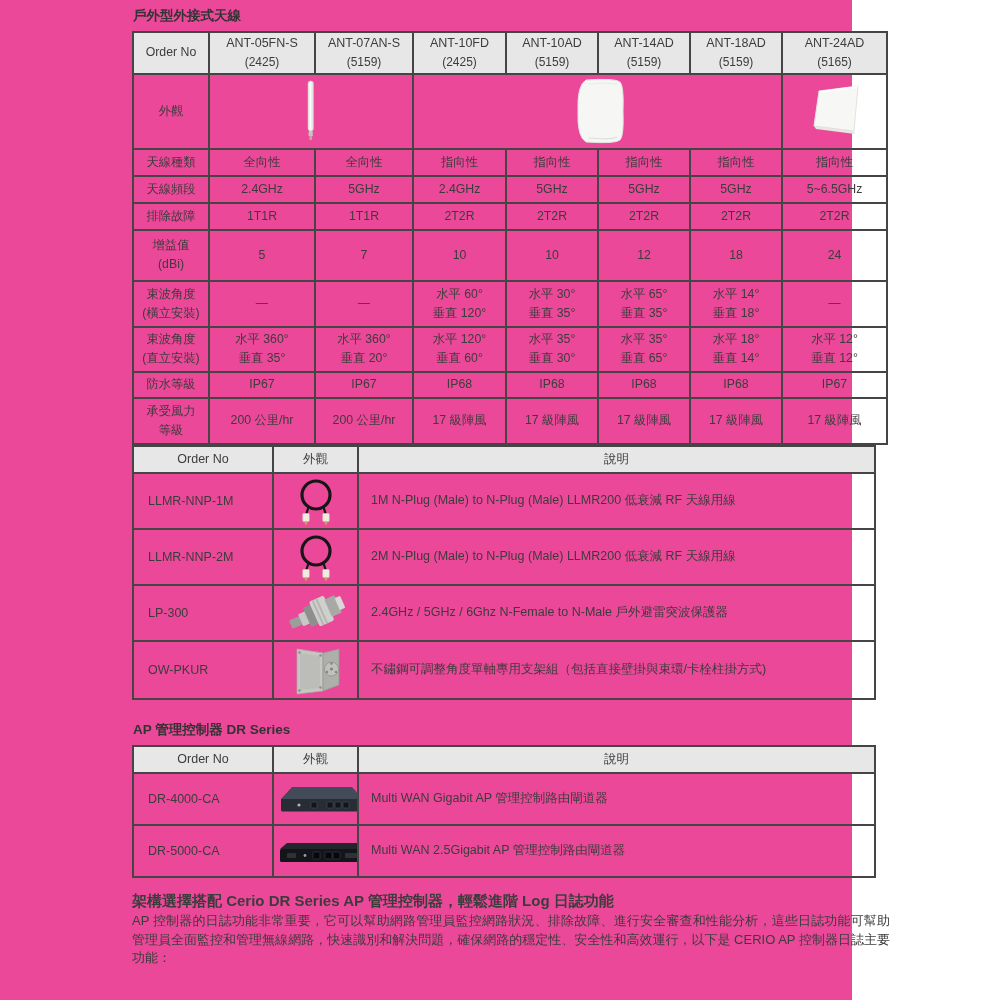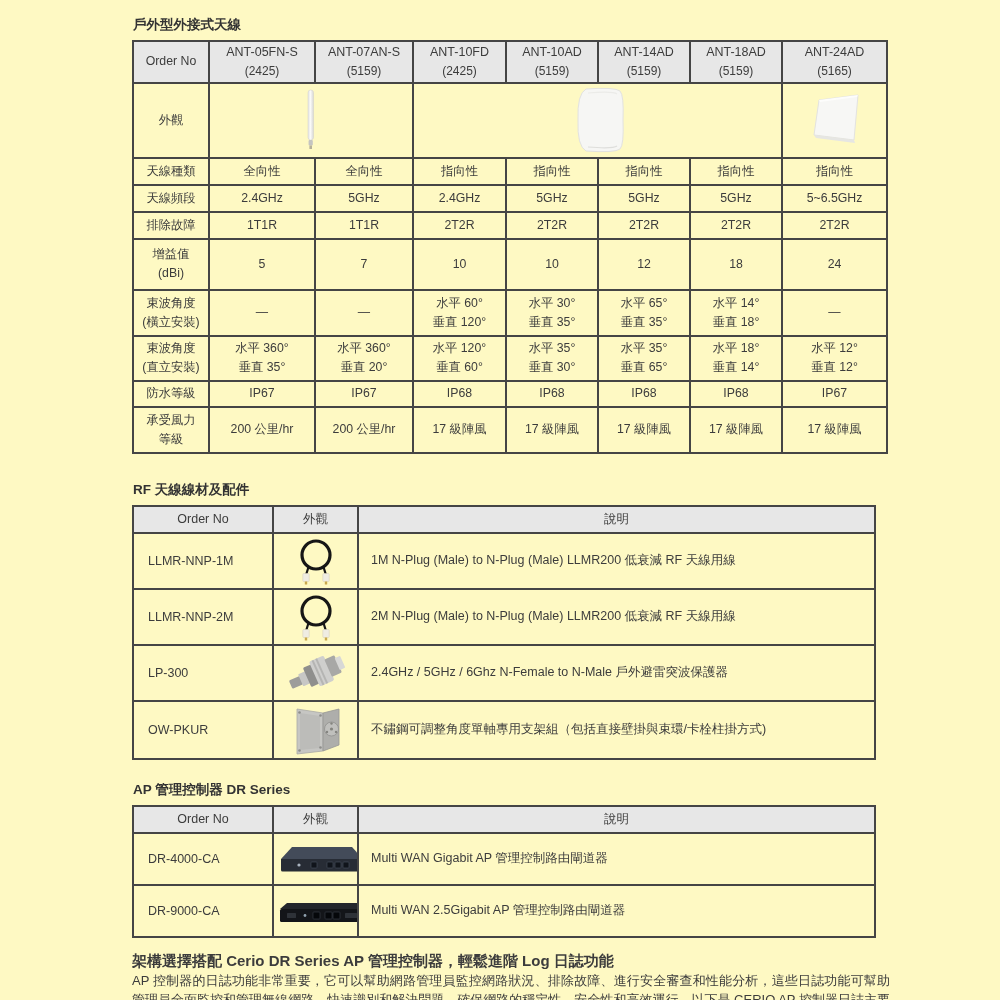--- a/index.html
+++ b/index.html
@@ -1,18 +1,18 @@
 <!DOCTYPE html>
 <html><head>
 <meta charset="utf-8">
 <style>
   html,body{margin:0;padding:0;background:#ffffff;}
   body{width:1000px;height:1000px;overflow:hidden;
        font-family:"Liberation Sans","DejaVu Sans",sans-serif;color:#3c3c3c;}
-  .page{box-sizing:border-box;width:1000px;height:1000px;padding:16px 0 0 132px;background:#fef9c3;}
+  .page{box-sizing:border-box;width:852px;height:1000px;padding:7px 0 0 132px;background:#ec4899;}
   .sec-title{font-size:13.5px;font-weight:bold;color:#333;margin:0 0 6px 1px;}
   .t2{margin-top:27px;}
   .t3{margin-top:21px;}
   table{border-collapse:collapse;table-layout:fixed;}
   .ant{width:754px;}
   .ant td{border:2px solid #454545;text-align:center;vertical-align:middle;
           font-size:12.3px;line-height:1.55;padding:1px 2px;white-space:pre-line;overflow:hidden;}
   .ant td.hdr{background:#e7e7e7;}
   .ant .model{font-size:12.5px;}
   .ant .code{font-size:12px;}
@@ -170,21 +170,20 @@
           <td>200 公里/hr</td>
           <td>17 級陣風</td>
           <td>17 級陣風</td>
           <td>17 級陣風</td>
           <td>17 級陣風</td>
           <td>17 級陣風</td>
         </tr>
       </tbody>
     </table>
 
-  <div class="sec-title t2">RF 天線線材及配件</div>
   <table class="acc">
       <colgroup>
         <col style="width: 140px;">
         <col style="width: 85px;">
         <col style="width: 517px;">
       </colgroup>
       <tbody>
         <tr style="height: 27px;">
           <td class="hdr">Order No</td>
           <td class="hdr">外觀</td>
@@ -273,21 +272,21 @@
               <path d="M6,21 L88,21 L88,32 Q88,33.5 86.5,33.5 L7.5,33.5 Q6,33.5 6,32 Z" fill="#272c35"></path>
               <circle cx="24" cy="27" r="1.6" fill="#aab4c0"></circle>
               <rect x="36" y="24" width="6" height="6" rx="0.8" fill="#10141b" stroke="#4a5462" stroke-width="0.6"></rect>
               <rect x="52" y="24" width="6" height="6" rx="0.8" fill="#10141b" stroke="#4a5462" stroke-width="0.6"></rect>
               <rect x="60" y="24" width="6" height="6" rx="0.8" fill="#10141b" stroke="#4a5462" stroke-width="0.6"></rect>
               <rect x="68" y="24" width="6" height="6" rx="0.8" fill="#10141b" stroke="#4a5462" stroke-width="0.6"></rect>
             </svg></td>
           <td class="desc">Multi WAN Gigabit AP 管理控制路由閘道器</td>
         </tr>
         <tr style="height: 52px;">
-          <td class="ono">DR-9000-CA</td>
+          <td class="ono">DR-5000-CA</td>
           <td class="img"><svg width="100" height="40" viewBox="0 0 100 40">
               <path d="M12,12 L88,12 L95,18 L5,18 Z" fill="#23262c"></path>
               <rect x="5" y="18" width="90" height="13" rx="1.5" fill="#131519"></rect>
               <rect x="12" y="22" width="9" height="5" rx="0.6" fill="#2e3238"></rect>
               <circle cx="30" cy="24.5" r="1.4" fill="#8fa0ae"></circle>
               <rect x="38" y="21" width="7" height="7" rx="0.8" fill="#05070a" stroke="#3c434c" stroke-width="0.6"></rect>
               <rect x="50" y="21" width="7" height="7" rx="0.8" fill="#05070a" stroke="#3c434c" stroke-width="0.6"></rect>
               <rect x="58" y="21" width="7" height="7" rx="0.8" fill="#05070a" stroke="#3c434c" stroke-width="0.6"></rect>
               <rect x="70" y="22" width="12" height="5" rx="0.6" fill="#2e3238"></rect>
             </svg></td>

